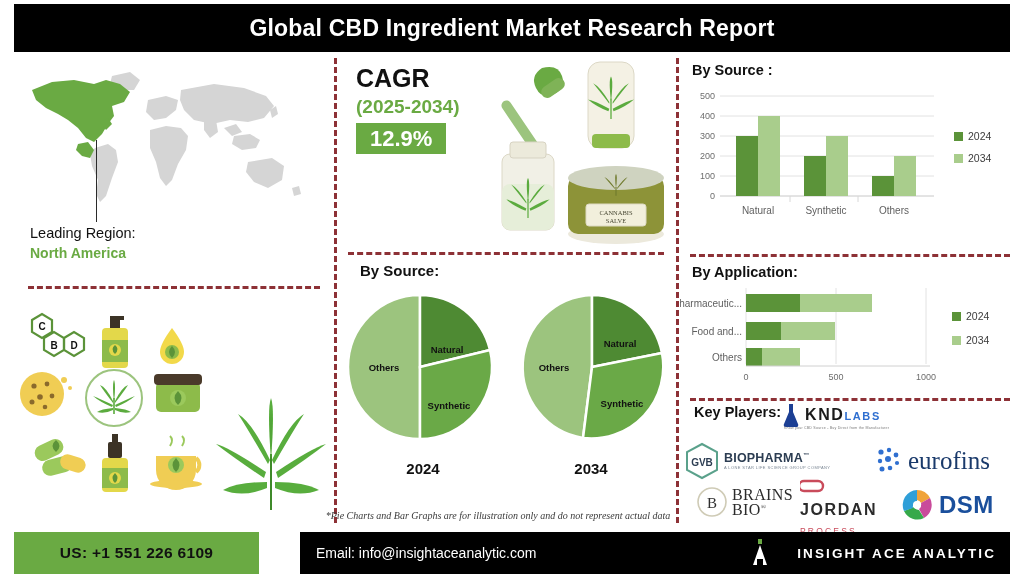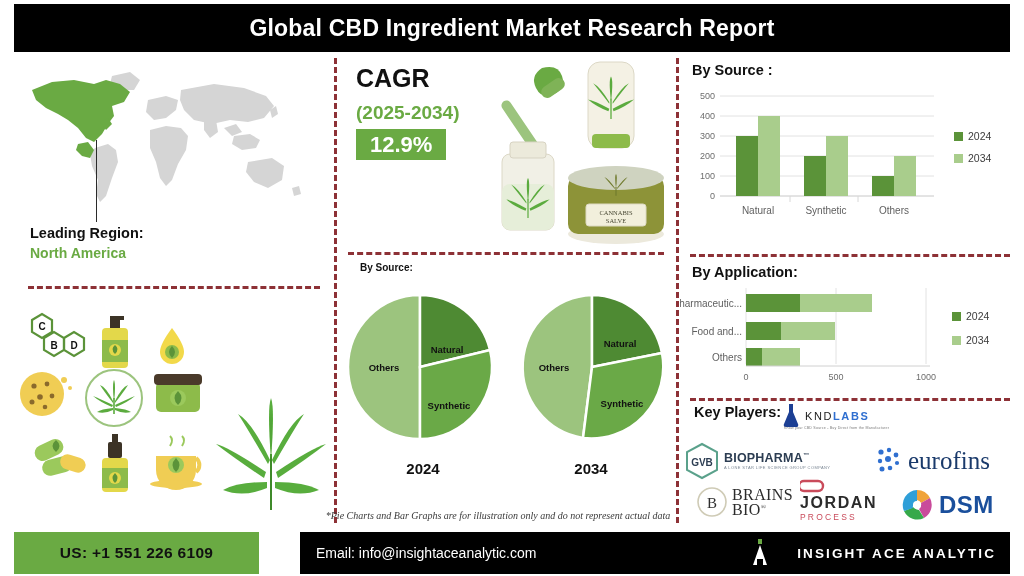--- a/index.html
+++ b/index.html
@@ -41,21 +41,21 @@
   .map-wrap{position:absolute;left:16px;top:62px;width:306px;height:160px;}
   .map-wrap svg{display:block;width:306px;height:160px;}
 
   .leader-line{
     position:absolute;left:96px;top:140px;width:1px;height:82px;background:#2b2b2b;
   }
   .lead-region{
     position:absolute;left:30px;top:224px;width:280px;
   }
   .lead-region .lr-title{
-    font-size:14.5px;font-weight:bold;color:#111;line-height:1.25;
+    font-size:14.5px;font-weight:normal;color:#111;line-height:1.25;
   }
   .lead-region .lr-val{
     font-size:14px;font-weight:bold;color:#6aaa43;line-height:1.3;margin-top:2px;
   }
 
   
   .icons{position:absolute;left:14px;top:300px;width:196px;height:210px;}
 
   .leaf-big{position:absolute;left:205px;top:392px;width:132px;height:126px;}
 
@@ -68,30 +68,30 @@
   }
   .msize .ms-title{font-size:13px;font-weight:bold;color:#111;margin-bottom:3px;}
   .msize .ms-chip{
     background:#6aaa43;color:#fff;font-weight:bold;font-size:12px;
     padding:4px 10px;line-height:1.25;text-align:center;
   }
 
   
   .cagr{position:absolute;left:356px;top:66px;width:160px;}
   .cagr .cg-title{font-size:25px;font-weight:bold;color:#111;line-height:1;}
-  .cagr .cg-years{font-size:19px;font-weight:bold;color:#6aaa43;margin-top:12px;line-height:1;}
+  .cagr .cg-years{font-size:19px;font-weight:bold;color:#6aaa43;margin-top:6px;line-height:1;}
   .cagr .cg-chip{
     display:inline-block;background:#6aaa43;color:#fff;font-weight:bold;font-size:22px;
     padding:3px 14px;margin-top:7px;line-height:1.15;
   }
 
   .products{position:absolute;left:480px;top:58px;width:196px;height:190px;}
 
   .mid-title{
-    position:absolute;left:360px;top:262px;font-size:10px;font-weight:bold;color:#111;
+    position:absolute;left:360px;top:262px;font-size:15px;font-weight:bold;color:#111;
   }
 
   .pies{position:absolute;left:348px;top:285px;width:322px;height:215px;}
   .pie-unit{position:absolute;width:150px;text-align:center;}
   .pie-unit.p1{left:0;}
   .pie-unit.p2{left:168px;}
   .pie-unit svg{display:block;margin:0 auto;}
   .pie-year{font-size:15px;font-weight:bold;color:#111;margin-top:5px;}
   .pie-lbl{font-size:9.5px;font-weight:bold;fill:#111;font-family:"Liberation Sans", sans-serif;}
 
@@ -498,21 +498,21 @@
 
   <div class="r-title t3">Key Players:</div>
 
   <div class="players">
 
     <div class="plogo" style="left:96px;top:-2px;">
       <svg width="18" height="26" viewBox="0 0 18 26">
         <path d="M7 2 h4 v8 l5 12 a2 2 0 0 1 -2 3 H4 a2 2 0 0 1 -2 -3 l5 -12 z" fill="#1c3f94"></path>
       </svg>
       <span class="ptxt" style="margin-left:5px;">
-        <span style="font-size:11px;font-weight:normal;letter-spacing:1.6px;color:#1a1a1a;">KND</span><span style="font-size:11px;font-weight:bold;letter-spacing:1.6px;color:#2f6fd0;">LABS</span>
+        <span style="font-size:16px;font-weight:bold;letter-spacing:1.6px;color:#1a1a1a;">KND</span><span style="font-size:11px;font-weight:bold;letter-spacing:1.6px;color:#2f6fd0;">LABS</span>
       </span>
     </div>
     <div style="position:absolute;left:98px;top:22px;font-size:3.6px;color:#7b7b7b;letter-spacing:.2px;width:150px;">Know your CBD Source - Buy Direct from the Manufacturer</div>
 
     <div class="plogo" style="left:-2px;top:38px;">
       <svg width="36" height="38" viewBox="0 0 36 38">
         <polygon points="18,2 33,10 33,28 18,36 3,28 3,10" fill="none" stroke="#5aa18b" stroke-width="2"></polygon>
         <text x="18" y="24" font-size="10" font-weight="bold" fill="#2c3d52" text-anchor="middle" font-family="Liberation Sans, sans-serif">GVB</text>
       </svg>
       <span class="ptxt" style="margin-left:4px;line-height:1;">
@@ -541,21 +541,21 @@
       <svg width="32" height="32" viewBox="0 0 32 32">
         <circle cx="16" cy="16" r="14" fill="none" stroke="#cfcbb6" stroke-width="1.6"></circle>
         <text x="16" y="22" font-size="15" fill="#2f2f2f" text-anchor="middle" font-family="Liberation Serif, serif">B</text>
       </svg>
       <span class="ptxt" style="margin-left:4px;line-height:.94;font-family:'Liberation Serif',serif;color:#2b2b2b;">
         <span style="display:block;font-size:16px;letter-spacing:.4px;">BRAINS</span>
         <span style="display:block;font-size:16px;letter-spacing:.4px;">BIO<sup style="font-size:7px;">®</sup></span>
       </span>
     </div>
 
-    <div class="plogo" style="left:114px;top:74px;flex-direction:column;align-items:flex-start;">
+    <div class="plogo" style="left:114px;top:74px;flex-direction:column;align-items:flex-start;gap:7px;">
       <svg width="26" height="16" viewBox="0 0 26 16">
         <path d="M4 3 h14 a5 5 0 0 1 0 10 H4 a5 5 0 0 1 0 -10" fill="none" stroke="#c94b5b" stroke-width="2.4"></path>
       </svg>
       <span class="ptxt" style="font-size:16px;font-weight:bold;color:#2b2b2b;letter-spacing:1.6px;line-height:1.1;">JORDAN</span>
       <span class="ptxt" style="font-size:8.5px;color:#c94b5b;letter-spacing:2.2px;">PROCESS</span>
     </div>
 
     <div class="plogo" style="left:214px;top:84px;">
       <svg width="34" height="34" viewBox="0 0 34 34">
         <path d="M17 2 a15 15 0 0 1 13 8 l-9 5 a6 6 0 0 0 -4 -3 z" fill="#f0a33a"></path>

